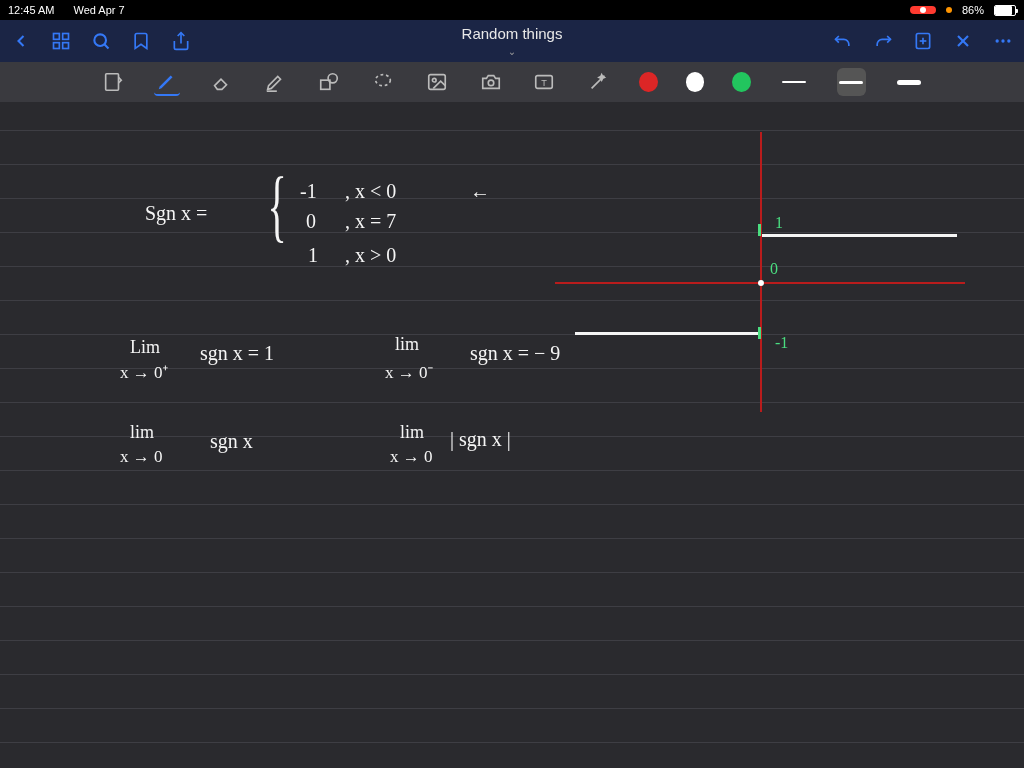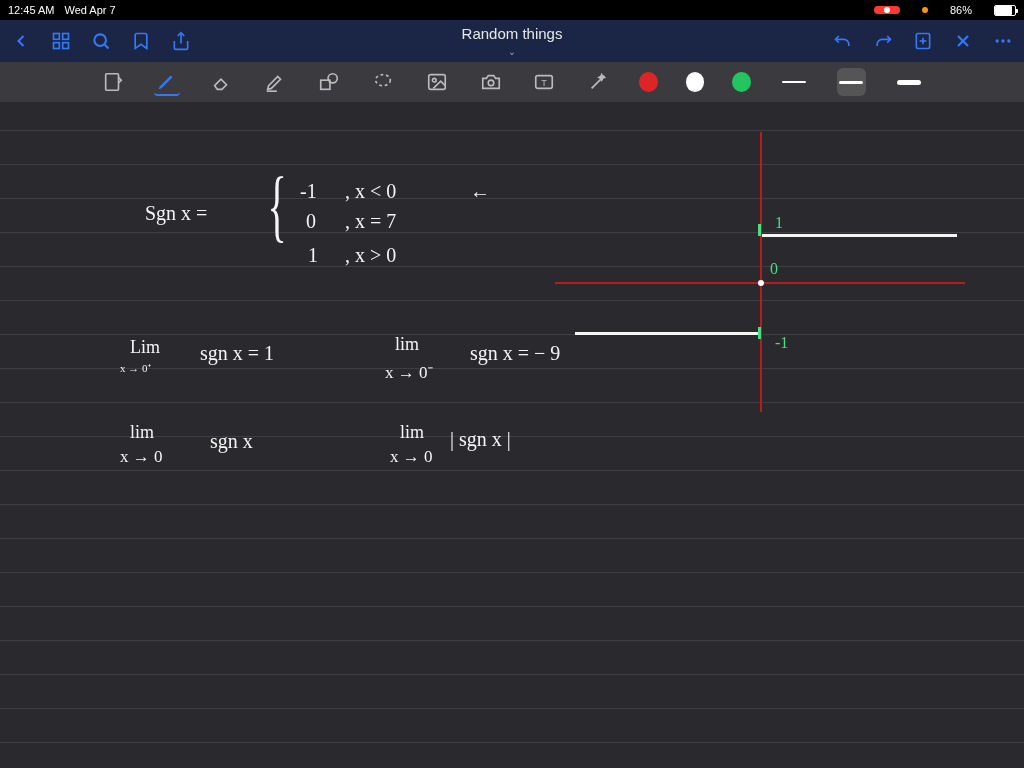--- a/index.html
+++ b/index.html
@@ -15,22 +15,22 @@
   height: 20px;
   background: #000;
   display: flex;
   align-items: center;
   justify-content: space-between;
   padding: 0 8px;
   color: #fff;
   font-size: 11px;
   font-weight: 500;
 }
-.status-left { display: flex; gap: 10px; }
-.status-right { display: flex; align-items: center; gap: 22px; }
+.status-left { display: flex; gap: 19px; }
+.status-right { display: flex; align-items: center; gap: 10px; }
 .rec-pill {
   background: #ff3b30;
   border-radius: 10px;
   padding: 1px 10px;
   display: flex;
   align-items: center;
   gap: 4px;
 }
 .rec-dot { width: 6px; height: 6px; background: #fff; border-radius: 50%; }
 .dot-orange { width: 6px; height: 6px; background: #ff9500; border-radius: 50%; }
@@ -366,21 +366,21 @@
   <div class="brace" style="left:258px;top:58px">{</div>
   <div class="handwriting" style="left:300px;top:78px">-1</div>
   <div class="handwriting" style="left:345px;top:78px">,    x &lt; 0</div>
   <div class="handwriting" style="left:470px;top:78px">←</div>
   <div class="handwriting" style="left:306px;top:108px">0</div>
   <div class="handwriting" style="left:345px;top:108px">,    x = 7</div>
   <div class="handwriting" style="left:308px;top:142px">1</div>
   <div class="handwriting" style="left:345px;top:142px">,    x &gt; 0</div>
 
   <div class="handwriting" style="left:130px;top:235px;font-size:18px">Lim</div>
-  <div class="handwriting" style="left:120px;top:258px;font-size:11px">x → 0⁺</div>
+  <div class="handwriting" style="left:120px;top:258px;font-size:17px">x → 0⁺</div>
   <div class="handwriting" style="left:200px;top:240px">sgn x  = 1</div>
 
   <div class="handwriting" style="left:395px;top:232px;font-size:18px">lim</div>
   <div class="handwriting" style="left:385px;top:258px;font-size:17px">x → 0⁻</div>
   <div class="handwriting" style="left:470px;top:240px">sgn x  =  − 9</div>
 
   <div class="handwriting" style="left:130px;top:320px;font-size:18px">lim</div>
   <div class="handwriting" style="left:120px;top:345px;font-size:17px">x → 0</div>
   <div class="handwriting" style="left:210px;top:328px">sgn  x</div>
 

